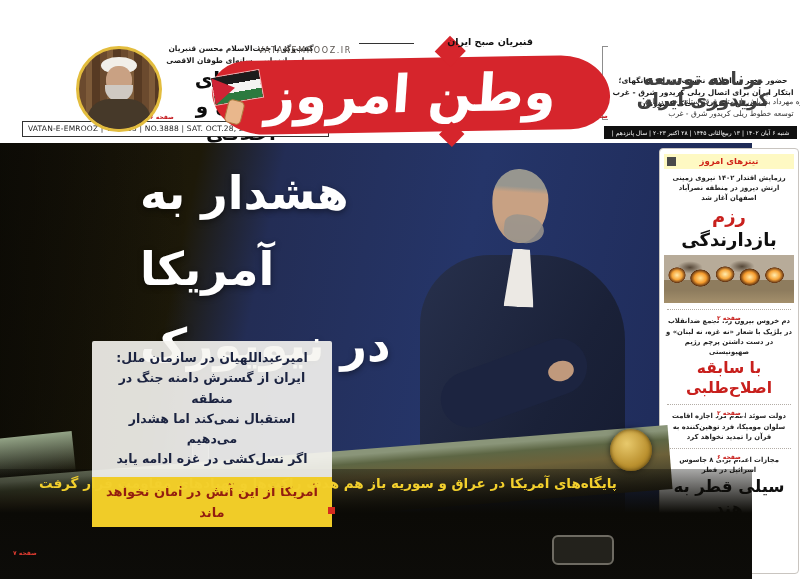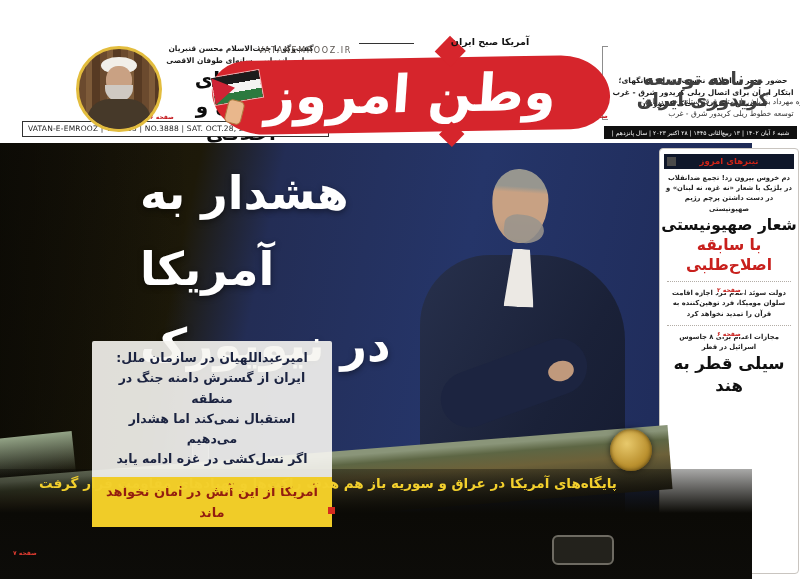--- a/index.html
+++ b/index.html
@@ -99,21 +99,21 @@
       margin:7px -11px 0;padding:4px 4px;}
   .bottom-lines{left:30px;top:332px;width:596px;text-align:center;direction:rtl;z-index:6;}
   .yellow-line{color:#f3d02d;font-size:13.5px;font-weight:bold;margin-bottom:11px;}
   .bullet-line{color:#f3f2ec;font-size:12.5px;font-weight:bold;margin-bottom:9px;}
   .red-sq{display:inline-block;width:7px;height:7px;background:#d42b1f;margin-left:6px;}
   .lead-ref{left:13px;top:406px;z-index:6;color:#e03c31;}
 
   
   .sidebar{left:659px;top:148px;width:138px;height:424px;border:1px solid #c9c5c0;border-radius:4px;
            background:#fff;z-index:2;overflow:hidden;}
-  .sb-header{position:relative;margin:5px 4px 4px;height:15px;background:#0f172a;}
+  .sb-header{position:relative;margin:5px 4px 4px;height:15px;background:#fef9c3;}
   .sb-header .sq{position:absolute;left:3px;top:3px;width:9px;height:9px;background:#4a4a4a;}
   .sb-header .txt{display:block;text-align:center;color:#d02418;font-size:8.5px;font-weight:bold;
            line-height:15px;direction:rtl;}
   .sb-kicker{margin:3px 6px 1px;text-align:center;font-size:6.8px;font-weight:bold;color:#222;
            direction:rtl;line-height:1.5;}
   .sb-title{text-align:center;font-weight:bold;direction:rtl;color:#101010;line-height:1.3;}
   .sb-title span{display:block;}
   .red-t{color:#c8201d;}
   .sb-photo{margin:4px 4px 2px;height:48px;
       background:
@@ -130,21 +130,21 @@
   .sb-ref .txt{position:relative;z-index:1;background:#fff;padding:0 4px;color:#c8201d;font-size:6px;
       font-weight:bold;direction:rtl;}
   .t18{font-size:18px;} .t16{font-size:15.5px;} .t17{font-size:16.5px;}
 </style>
 </head>
 <body>
 
 <div id="canvas">
 
   <div class="abs site-url">VATANEMROOZ.IR</div>
-  <div class="abs tagline">آمریکا صبح ایران</div>
+  <div class="abs tagline">قنبریان صبح ایران</div>
   <div class="abs logo-blob">
     <div class="logo-text">وطن امروز</div>
   </div>
   <div class="abs flag"></div>
   <div class="abs fist"></div>
 
   <div class="abs th-bracket"></div>
   <div class="abs th-kicker rtl">حضور مخبر در اجلاس نخست‌وزیران شانگهای؛ ابتکار ایران برای اتصال ریلی کریدور شرق - غرب به شمال - جنوب در خاک کشورمان</div>
   <div class="abs th-headline rtl">برنامه توسعه کریدوری ایران</div>
   <div class="abs th-sub rtl">مذاکره مهرداد بذرپاش با همتای قرقیزستانی خود درباره توسعه خطوط ریلی کریدور شرق - غرب</div>
@@ -199,25 +199,33 @@
     </div>
     <div class="abs pageref lead-ref">صفحه ۷</div>
   </div>
 
   <div class="abs sidebar">
     <div class="sb-header">
       <span class="sq"></span>
       <span class="txt">تیترهای امروز</span>
     </div>
 
+    <div>
+      <div class="sb-kicker">رزمایش اقتدار ۱۴۰۲ نیروی زمینی ارتش دیروز در منطقه نصرآباد اصفهان آغاز شد</div>
+      <div class="sb-title t18">
+        <span class="red-t">رزم</span>
+        <span>بازدارندگی</span>
+      </div>
+      <div class="sb-photo"></div>
+      <div class="sb-ref"><span class="txt">صفحه ۲</span></div>
+    </div>
 
     <div>
       <div class="sb-kicker">دم خروس بیرون زد! تجمع ضدانقلاب در بلژیک با شعار «نه غزه، نه لبنان» و در دست داشتن پرچم رژیم صهیونیستی</div>
       <div class="sb-title t16">
-        <span>شعار صهیونیستی</span>
         <span class="red-t">با سابقه اصلاح‌طلبی</span>
       </div>
       <div class="sb-ref"><span class="txt">صفحه ۲</span></div>
     </div>
 
     <div>
       <div class="sb-kicker">دولت سوئد اعلام کرد اجازه اقامت سلوان مومیکا، فرد توهین‌کننده به قرآن را تمدید نخواهد کرد</div>
       <div class="sb-title t17">
       </div>
       <div class="sb-ref"><span class="txt">صفحه ۶</span></div>

